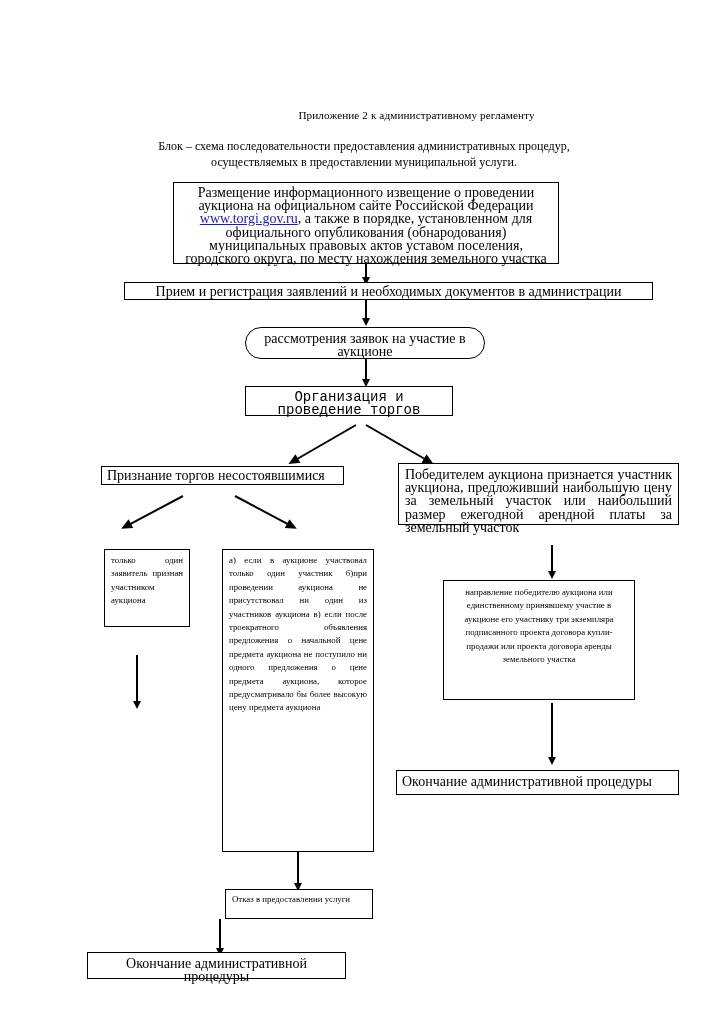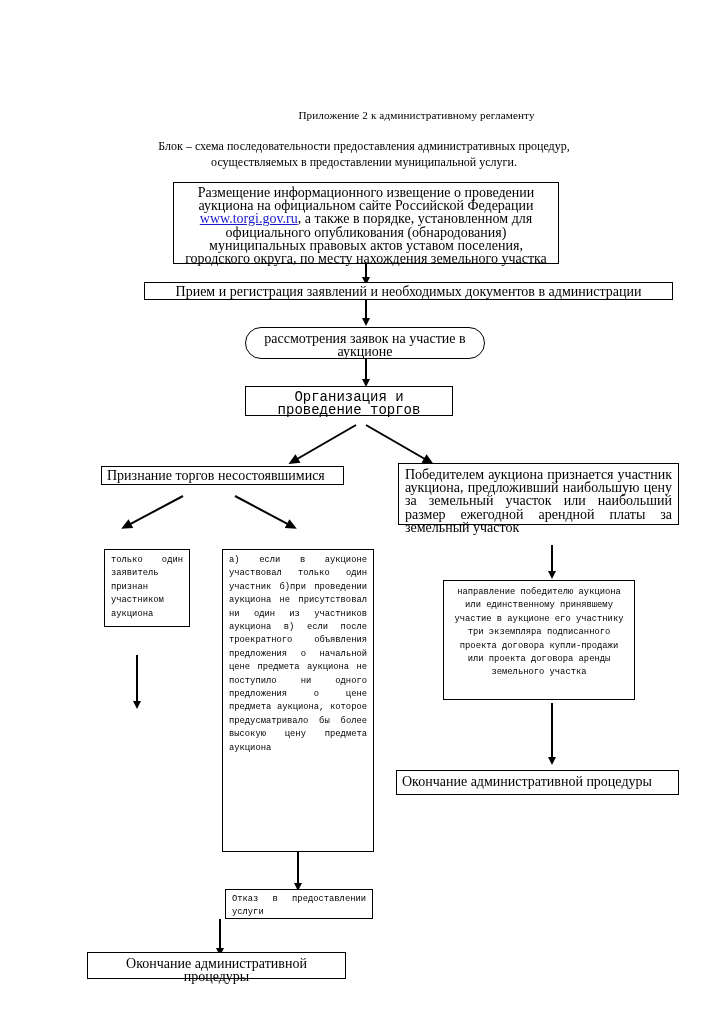--- a/index.html
+++ b/index.html
@@ -50,21 +50,21 @@
     border: 1px solid #000000;
     background: #ffffff;
     font-size: 14px;
     line-height: 13.2px;
     padding: 3px 5px;
   }
   .fbox.center { text-align: center; }
   .fbox.just   { text-align: justify; text-align-last: left; }
   .fbox.left   { text-align: left; }
 
-  .fbox.small { font-size: 8.8px; line-height: 13.4px; font-family: Liberation Mono, monospace; }
+  .fbox.small { font-size: 8.8px; line-height: 13.4px; }
 
   
   .lnk {
     color: #1818cc;
     text-decoration: underline;
   }
 
   
   .varrow {
     position: absolute;
@@ -105,21 +105,21 @@
   <div class="abs" id="doc-title">Приложение 2 к административному регламенту</div>
 
   <div class="abs" id="doc-subtitle">Блок – схема последовательности предоставления административных процедур, осуществляемых в предоставлении муниципальной услуги.</div>
 
   <div class="abs fbox center" style="left:173px; top:182px; width:386px; height:82px;">
     <span>Размещение информационного извещение о проведении аукциона на официальном сайте Российской Федерации </span><a class="lnk" href="#">www.torgi.gov.ru</a><span>, а также в порядке, установленном для официального опубликования (обнародования) муниципальных правовых актов уставом поселения, городского округа, по месту нахождения земельного участка</span>
   </div>
 
   <div class="varrow" style="left:365px; top:264px; height:14px;"></div>
 
-  <div class="abs fbox center" style="left:124px; top:282px; width:529px; height:18px; padding-top:2px;margin-left:20px;">
+  <div class="abs fbox center" style="left:124px; top:282px; width:529px; height:18px; padding-top:2px;">
     <span>Прием и регистрация заявлений и необходимых документов в администрации</span>
   </div>
 
   <div class="varrow" style="left:365px; top:300px; height:19px;"></div>
 
   <div class="abs fbox center" style="left:245px; top:327px; width:240px; height:32px; padding-top:4px;border-radius:16px;">
     <span>рассмотрения заявок на участие в аукционе</span>
   </div>
 
   <div class="varrow" style="left:365px; top:359px; height:21px;"></div>

